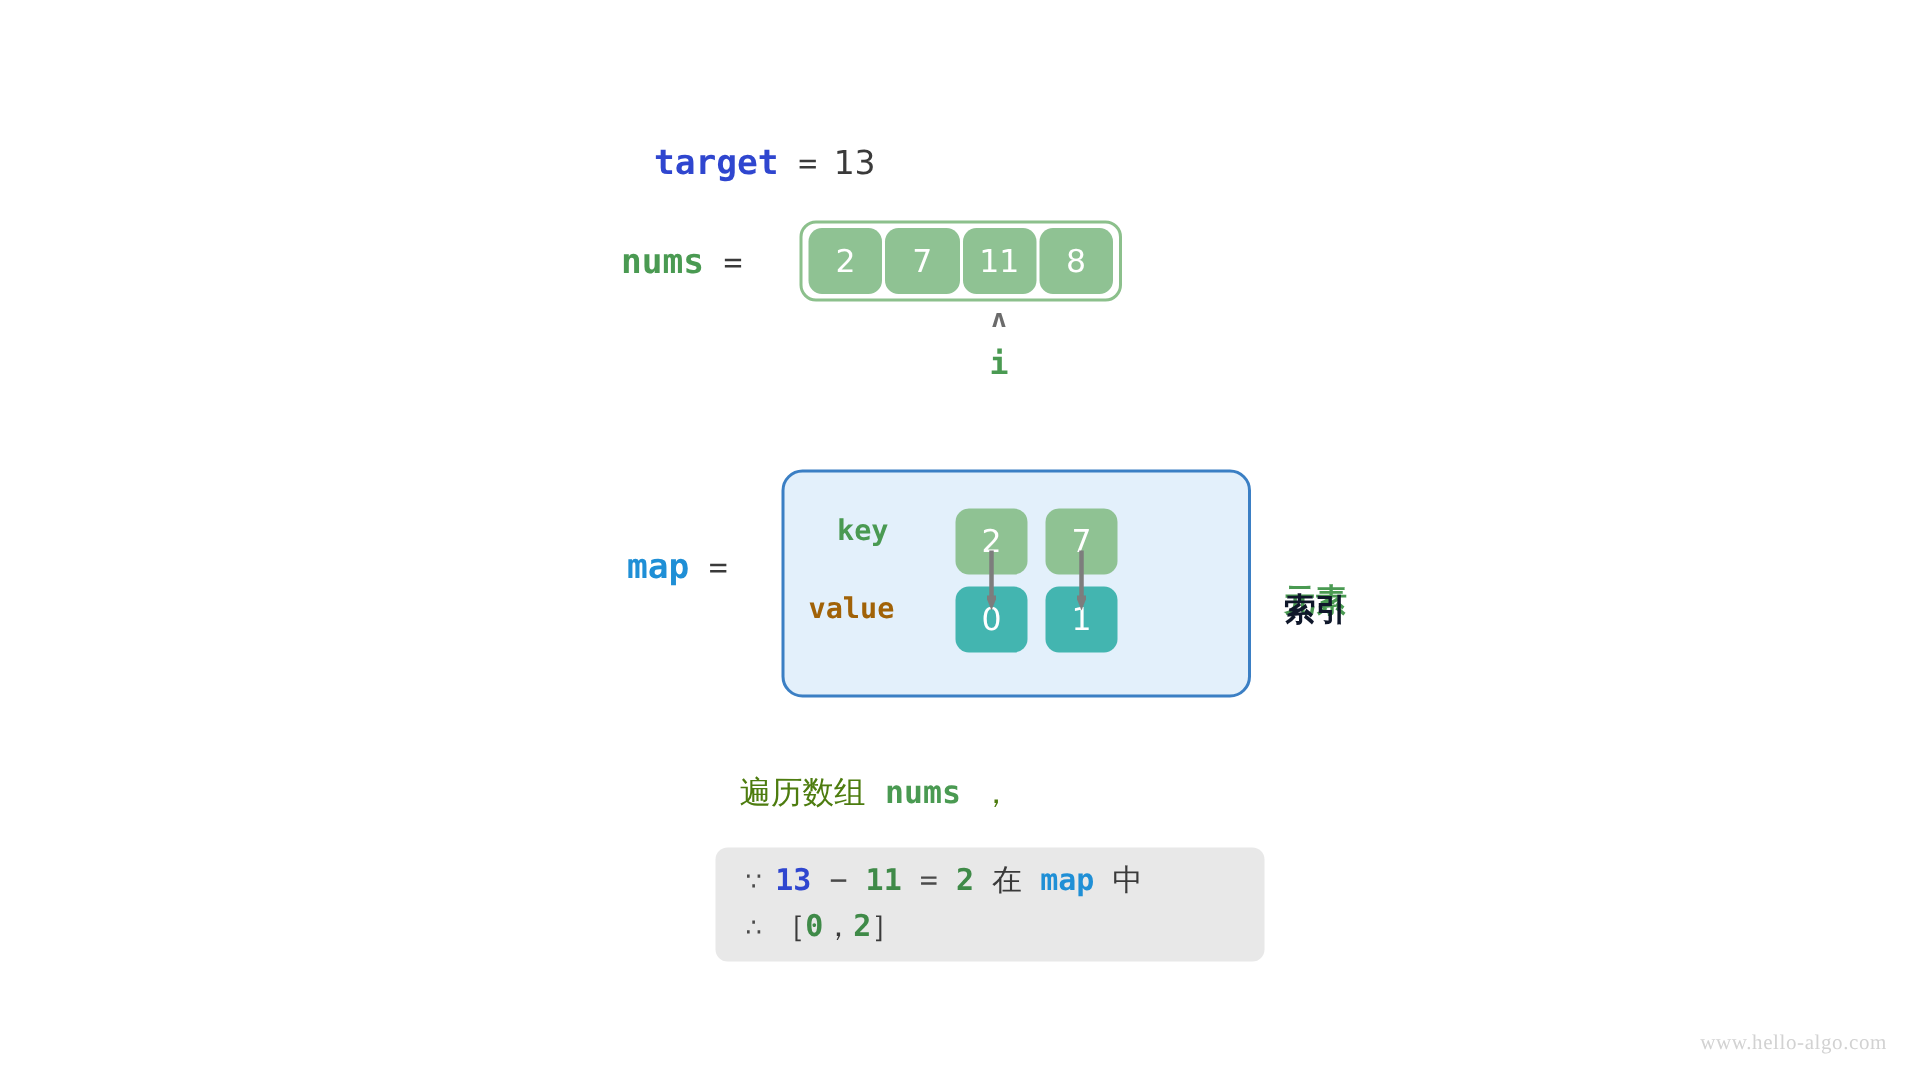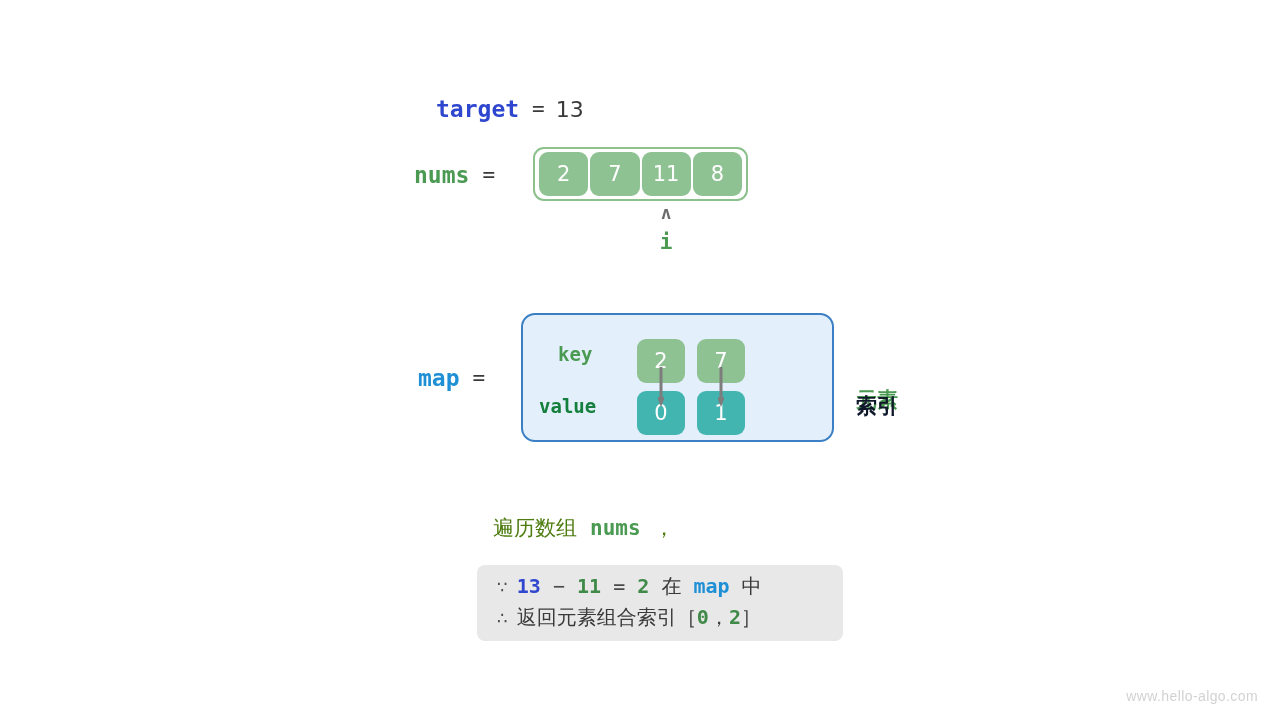--- a/index.html
+++ b/index.html
@@ -116,38 +116,38 @@
   #map-row {
     left: 418px;
     top: 361px;
     height: 34px;
   }
   #map-box {
     position: absolute;
     left: 521px;
     top: 313px;
     width: 313px;
-    height: 129px;
+    height: 152px;
     background: #e3f0fb;
     border: 2px solid #3b7fc4;
     border-radius: 14px;
     box-sizing: border-box;
   }
   .map-grid {
     position: absolute;
     left: 0; top: 0; right: 0; bottom: 0;
   }
   .map-rowlabel {
     position: absolute;
     font-size: 19px;
     font-weight: bold;
     font-family: "DejaVu Sans Mono", "Liberation Mono", monospace;
   }
   .map-rowlabel.key-label   { color: #4a9a52; left: 35px; top: 28px; }
-  .map-rowlabel.value-label { color: #15803d; left: 16px; top: 80px; }
+  .map-rowlabel.value-label { color: #a16207; left: 16px; top: 80px; }
 
   .kv-col {
     position: absolute;
     width: 48px;
   }
   .kv-cell {
     width: 48px;
     height: 44px;
     border-radius: 9px;
     display: flex;
@@ -256,21 +256,21 @@
   }
 
   
   #watermark {
     position: absolute;
     right: 22px;
     bottom: 16px;
     color: #d2d2d2;
     font-size: 14px;
     letter-spacing: 0.4px;
-    font-family: Liberation Sans, sans-serif;
+    font-family: Liberation Serif, serif;
   }
 </style>
 </head>
 <body>
 
 <div class="stage">
 
   <div class="row" id="target-row">
     <span class="var-name blue mono">target</span>
     <span class="eq-sign mono">=</span>
@@ -347,21 +347,20 @@
       <span class="num-green mono">2</span>
       <span class="op mono">&nbsp;</span>
       <span class="cn">在</span>
       <span class="op mono">&nbsp;</span>
       <span class="kw-map mono">map</span>
       <span class="op mono">&nbsp;</span>
       <span class="cn">中</span>
     </div>
     <div class="concl-line">
       <span class="sym">∴</span>
-      <span class="cn">返回元素组合索引</span>
       <span class="cn">［</span>
       <span class="num-green mono">0</span>
       <span class="cn">，</span>
       <span class="num-green mono">2</span>
       <span class="cn">］</span>
     </div>
   </div>
 
 
   <div id="watermark">www.hello-algo.com</div>

